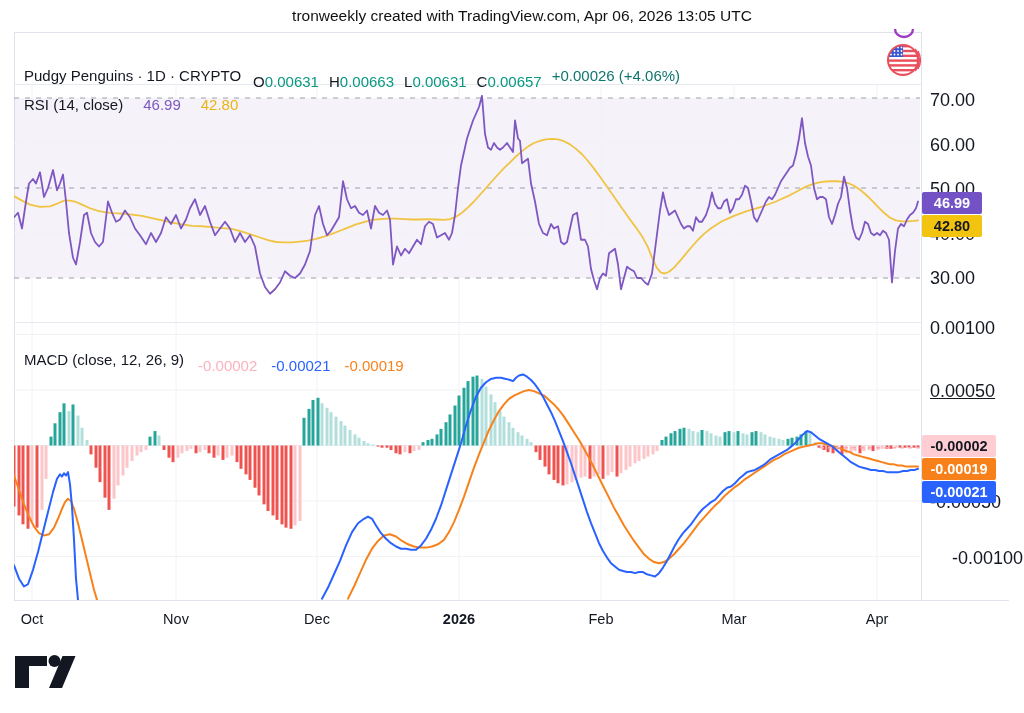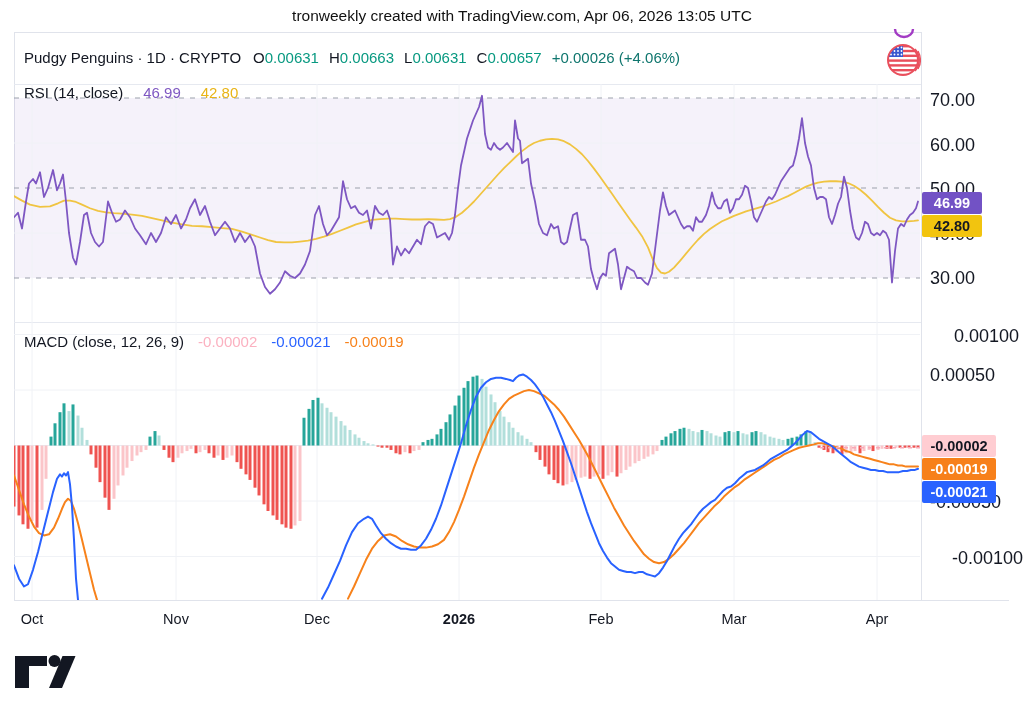--- a/index.html
+++ b/index.html
@@ -9,21 +9,21 @@
   #topbar{left:0;top:0;width:1024px;height:32px;display:flex;align-items:center;justify-content:center;}
   #topbar .t{margin-left:20px;font-size:15.5px;color:#111;}
   #chart-frame{left:14px;top:32px;width:995px;height:606px;border:1px solid #E0E3EB;box-sizing:border-box;background:#fff;}
   .sep{position:absolute;left:14px;width:995px;height:1px;background:#E6E9F0;}
   #price-axis{left:921px;top:32px;width:88px;height:568px;border-left:1px solid #E0E3EB;background:#fff;}
   #time-axis{left:14px;top:600px;width:995px;height:38px;border-top:1px solid #E0E3EB;background:#fff;}
   .axis-label{position:absolute;left:8px;font-size:18px;color:#131722;white-space:nowrap;}
   .time-label{position:absolute;top:10px;transform:translateX(-50%);font-size:14.5px;color:#131722;}
   .badge{position:absolute;left:0;width:60px;height:22px;border-radius:2px;display:flex;align-items:center;justify-content:center;
      font-size:14.5px;font-weight:600;}
-  .legend-row{display:flex;align-items:center;gap:10px;font-size:15px;white-space:nowrap;}
+  .legend-row{display:flex;align-items:center;gap:10px;font-size:15px;white-space:nowrap;margin-top:12px;}
   .val-teal{color:#0f766e;}
   .ohlc-item .l{color:#131722;}
   .ohlc-item .v{color:#089981;}
   #usd-btn{left:926px;top:41px;width:81px;height:36px;background:#fff;border:1px solid #E3E6EE;border-radius:9px;
      display:flex;align-items:center;justify-content:center;font-size:17px;font-weight:600;color:#131722;cursor:pointer;}
   #footer-logo{left:14px;top:650px;display:flex;align-items:center;gap:10px;}
   #footer-logo .txt{font-size:31px;font-weight:700;letter-spacing:-0.5px;color:#131722;}
   svg{display:block;}
 </style>
 </head>
@@ -354,22 +354,22 @@
         <span style="color: rgb(247, 130, 27);">-0.00019</span>
       </span>
   </div>
 
   <div id="price-axis" class="abs">
       <div class="axis-label" style="top: 58px;">70.00</div>
       <div class="axis-label" style="top: 102.5px;">60.00</div>
       <div class="axis-label" style="top: 147px;">50.00</div>
       <div class="axis-label" style="top: 191.5px;">40.00</div>
       <div class="axis-label" style="top: 236px;">30.00</div>
-      <div class="axis-label" style="top: 294px; margin-left: 24px;">0.00100</div>
-      <div class="axis-label" style="top: 333px;">0.00050</div>
+      <div class="axis-label" style="top: 286px;">0.00100</div>
+      <div class="axis-label" style="top: 349px; text-decoration: underline;">0.00050</div>
       <div class="axis-label" style="top: 404.5px;">0.00000</div>
       <div class="axis-label" style="top: 460px;">-0.00050</div>
       <div class="axis-label" style="top: 515.5px; margin-left: 22px;">-0.00100</div>
       <div class="badge" style="top: 159.5px; background: rgb(114, 82, 197); color: rgb(255, 255, 255); width: 60px;">46.99</div>
       <div class="badge" style="top: 183px; background: rgb(242, 196, 15); color: rgb(19, 23, 34); width: 60px;">42.80</div>
       <div class="badge" style="top: 403px; background: rgb(255, 205, 210); color: rgb(19, 23, 34); width: 74px;">-0.00002</div>
       <div class="badge" style="top: 426px; background: rgb(247, 128, 26); color: rgb(255, 255, 255); width: 74px;">-0.00019</div>
       <div class="badge" style="top: 449px; background: rgb(41, 98, 255); color: rgb(255, 255, 255); width: 74px;">-0.00021</div>
     </div>
 

